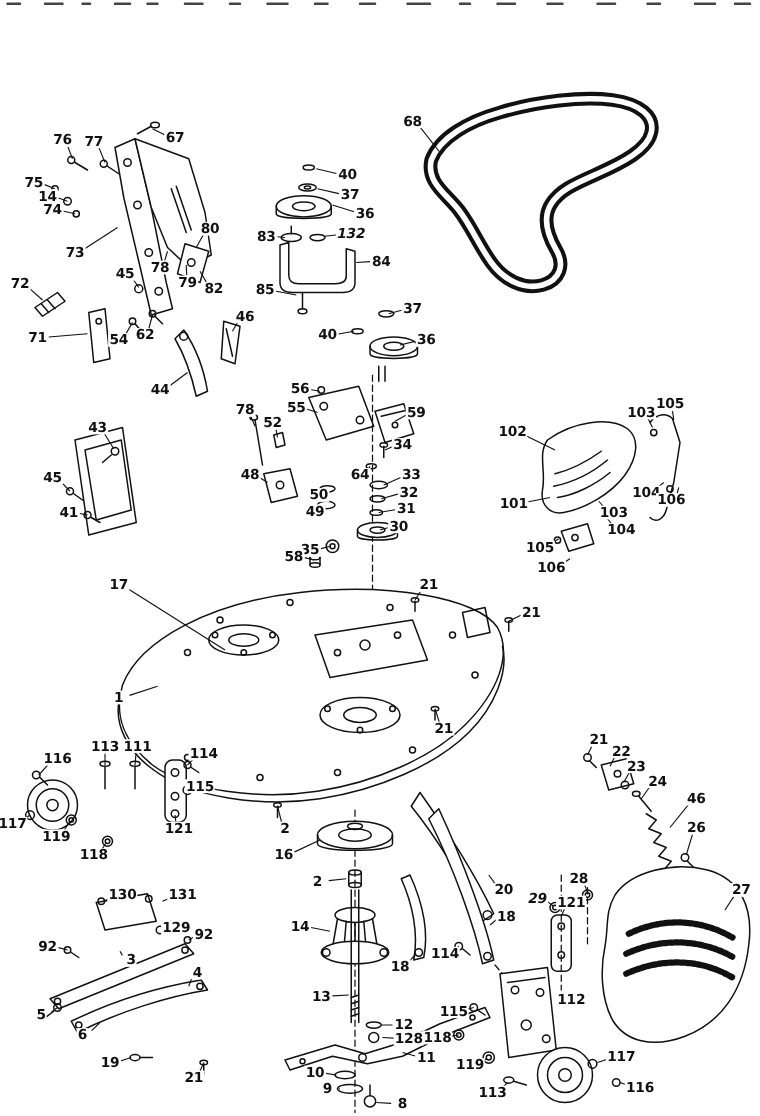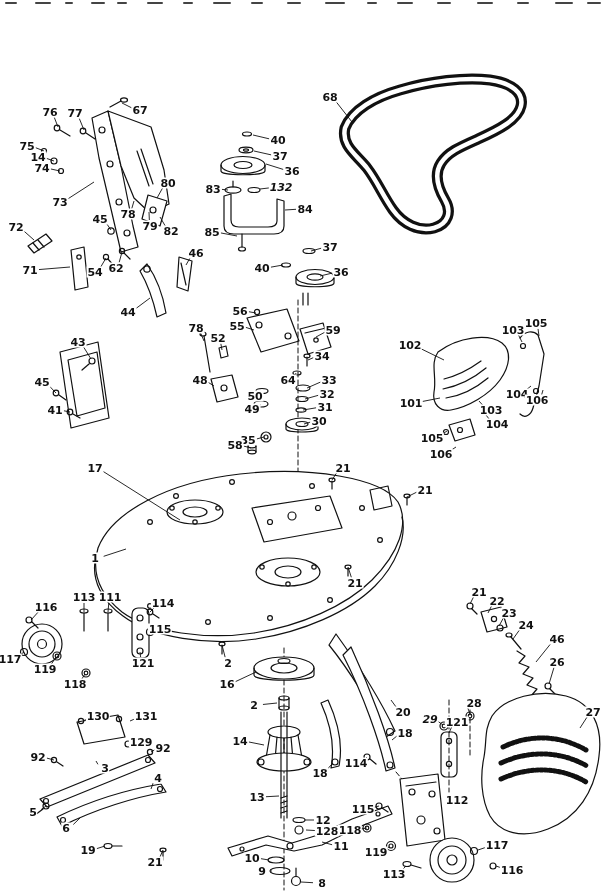--- a/index.html
+++ b/index.html
@@ -520,21 +520,21 @@
       <div class="callout" style="left: 163px; top: 603px;">114</div>
       <div class="callout" style="left: 160px; top: 629px;">115</div>
       <div class="callout" style="left: 10px; top: 659px;">117</div>
       <div class="callout" style="left: 45px; top: 669px;">119</div>
       <div class="callout" style="left: 75px; top: 684px;">118</div>
       <div class="callout" style="left: 143px; top: 663px;">121</div>
       <div class="callout" style="left: 228px; top: 663px;">2</div>
       <div class="callout" style="left: 227px; top: 684px;">16</div>
       <div class="callout" style="left: 254px; top: 705px;">2</div>
       <div class="callout" style="left: 403px; top: 712px;">20</div>
-      <div class="callout" style="left: 463px; top: 703px; margin-left: 11px;">28</div>
+      <div class="callout" style="left: 463px; top: 703px;">28</div>
       <div class="callout" style="left: 593px; top: 712px; text-align: center;">27</div>
       <div class="callout" style="left: 430px; top: 719px; font-style: italic;">29</div>
       <div class="callout" style="left: 457px; top: 722px;">121</div>
       <div class="callout" style="left: 98px; top: 716px;">130</div>
       <div class="callout" style="left: 146px; top: 716px;">131</div>
       <div class="callout" style="left: 405px; top: 733px;">18</div>
       <div class="callout" style="left: 141px; top: 742px;">129</div>
       <div class="callout" style="left: 240px; top: 741px;">14</div>
       <div class="callout" style="left: 38px; top: 757px;">92</div>
       <div class="callout" style="left: 163px; top: 748px;">92</div>

